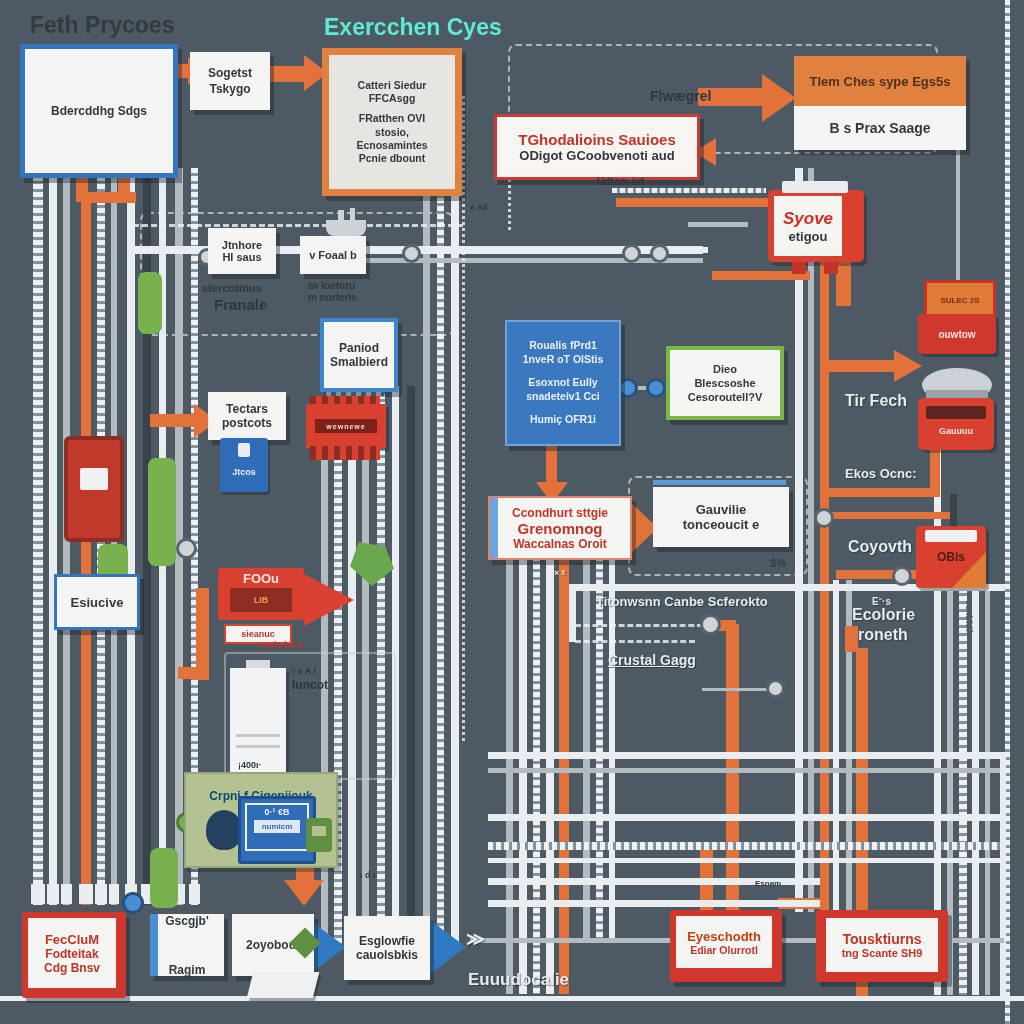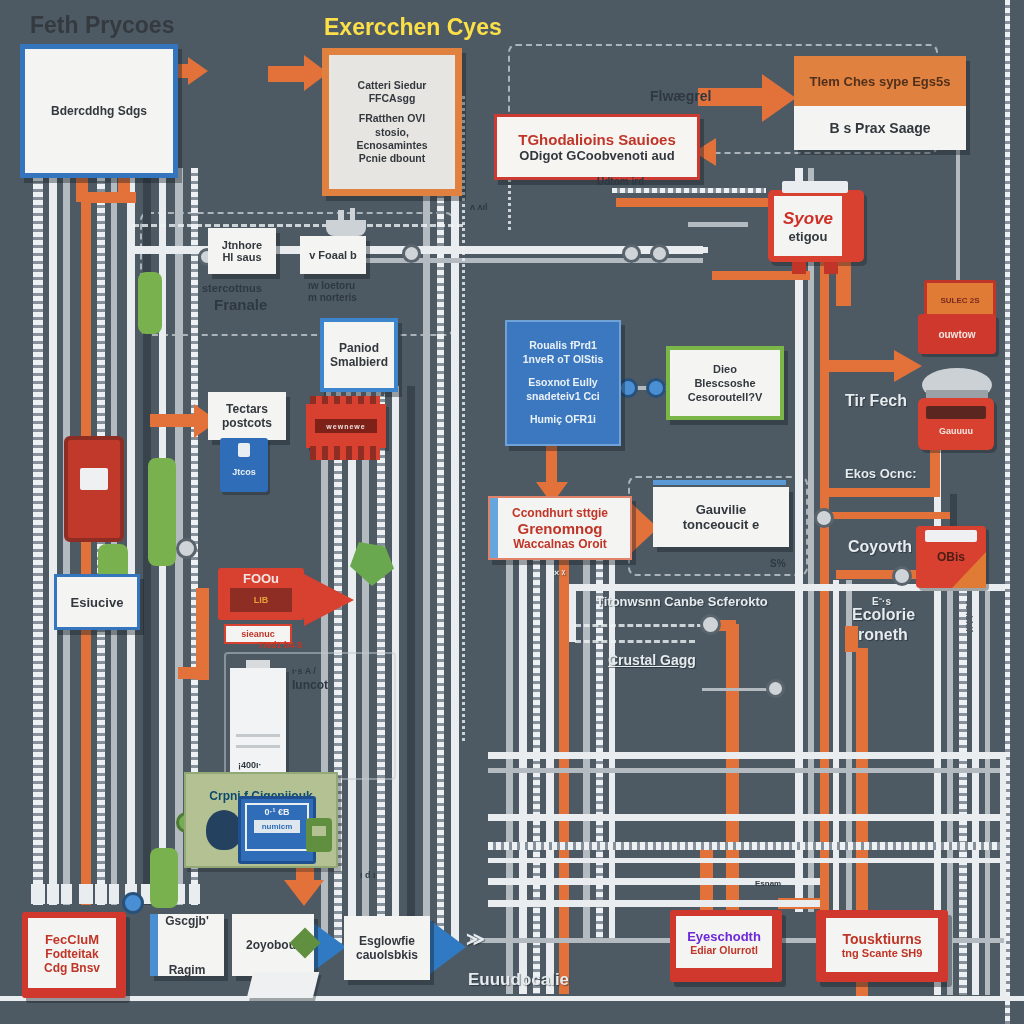--- a/index.html
+++ b/index.html
@@ -33,28 +33,32 @@
 </head>
 <body>
 
 <div id="stage">
 
   <div class="dashrect" style="left:508px;top:44px;width:426px;height:106px;"></div>
   <div class="dashrect" style="left:140px;top:212px;width:310px;height:120px;"></div>
   <div class="dashrect" style="left:628px;top:476px;width:176px;height:96px;"></div>
 
   <div class="lbl" style="left:30px;top:12px;font-size:23px;color:#343a40;">Feth Prycoes</div>
-  <div class="lbl" style="left:324px;top:14px;font-size:23px;color:#fde047;">Exercchen Cyes</div>
+  <div class="lbl" style="left:324px;top:14px;font-size:23px;color:#5eead4;">Exercchen Cyes</div>
 
   <div class="wbox" style="left:20px;top:44px;width:148px;height:124px;border:5px solid #3575bd;padding:0;">
     <div style="flex:1;display:flex;align-items:center;justify-content:center;font-size:12px;">
       <div>Bdercddhg Sdgs</div>
     </div>
   </div>
 
+  <div class="wbox" style="left:190px;top:52px;width:80px;height:58px;font-size:12px;gap:2px;">
+    <div>Sogetst</div>
+    <div>Tskygo</div>
+  </div>
 
   <div class="wbox" style="left:322px;top:48px;width:126px;height:134px;border:7px solid #e0813f;background:#e7e5e1;font-size:10.5px;line-height:1.25;">
     <div>Catteri Siedur</div>
     <div>FFCAsgg</div>
     <div style="height:7px;"></div>
     <div>FRatthen OVI</div>
     <div>stosio,</div>
     <div>Ecnosamintes</div>
     <div>Pcnie dbount</div>
   </div>
@@ -257,21 +261,21 @@
   <div class="tri" style="left:312px;top:922px;border-top:25px solid transparent;border-bottom:25px solid transparent;border-left:34px solid #2f7ac2;"></div>
   <div class="wbox" style="left:344px;top:916px;width:86px;height:64px;font-size:12px;">
     <div>Esglowfie</div>
     <div>cauolsbkis</div>
   </div>
   <div class="tri" style="left:430px;top:920px;border-top:27px solid transparent;border-bottom:27px solid transparent;border-left:36px solid #2f7ac2;"></div>
   <div class="lbl wlbl" style="left:466px;top:928px;font-size:18px;">≫</div>
 
   <div class="machine" style="left:670px;top:910px;width:112px;height:72px;background:#d0382e;border-radius:3px;box-shadow:4px 5px 0 rgba(22,28,34,.4);z-index:5;"></div>
   <div class="wbox" style="left:676px;top:916px;width:96px;height:52px;box-shadow:none;z-index:6;">
-    <div style="color:#6d28d9;font-size:13px;">Eyeschodth</div>
+    <div style="color:#c2410c;font-size:13px;">Eyeschodth</div>
     <div style="color:#c03527;font-size:10.5px;">Ediar Olurrotl</div>
   </div>
 
   <div class="machine" style="left:816px;top:910px;width:132px;height:72px;background:#d0382e;border-radius:3px;box-shadow:4px 5px 0 rgba(22,28,34,.4);z-index:5;"></div>
   <div class="wbox" style="left:826px;top:918px;width:112px;height:54px;box-shadow:none;z-index:6;">
     <div style="color:#c03527;font-size:14px;">Tousktiurns</div>
     <div style="color:#c03527;font-size:11px;">tng Scante SH9</div>
   </div>
 
   <div class="lbl wlbl" style="left:468px;top:970px;font-size:17px;">Euuudocalie</div>

